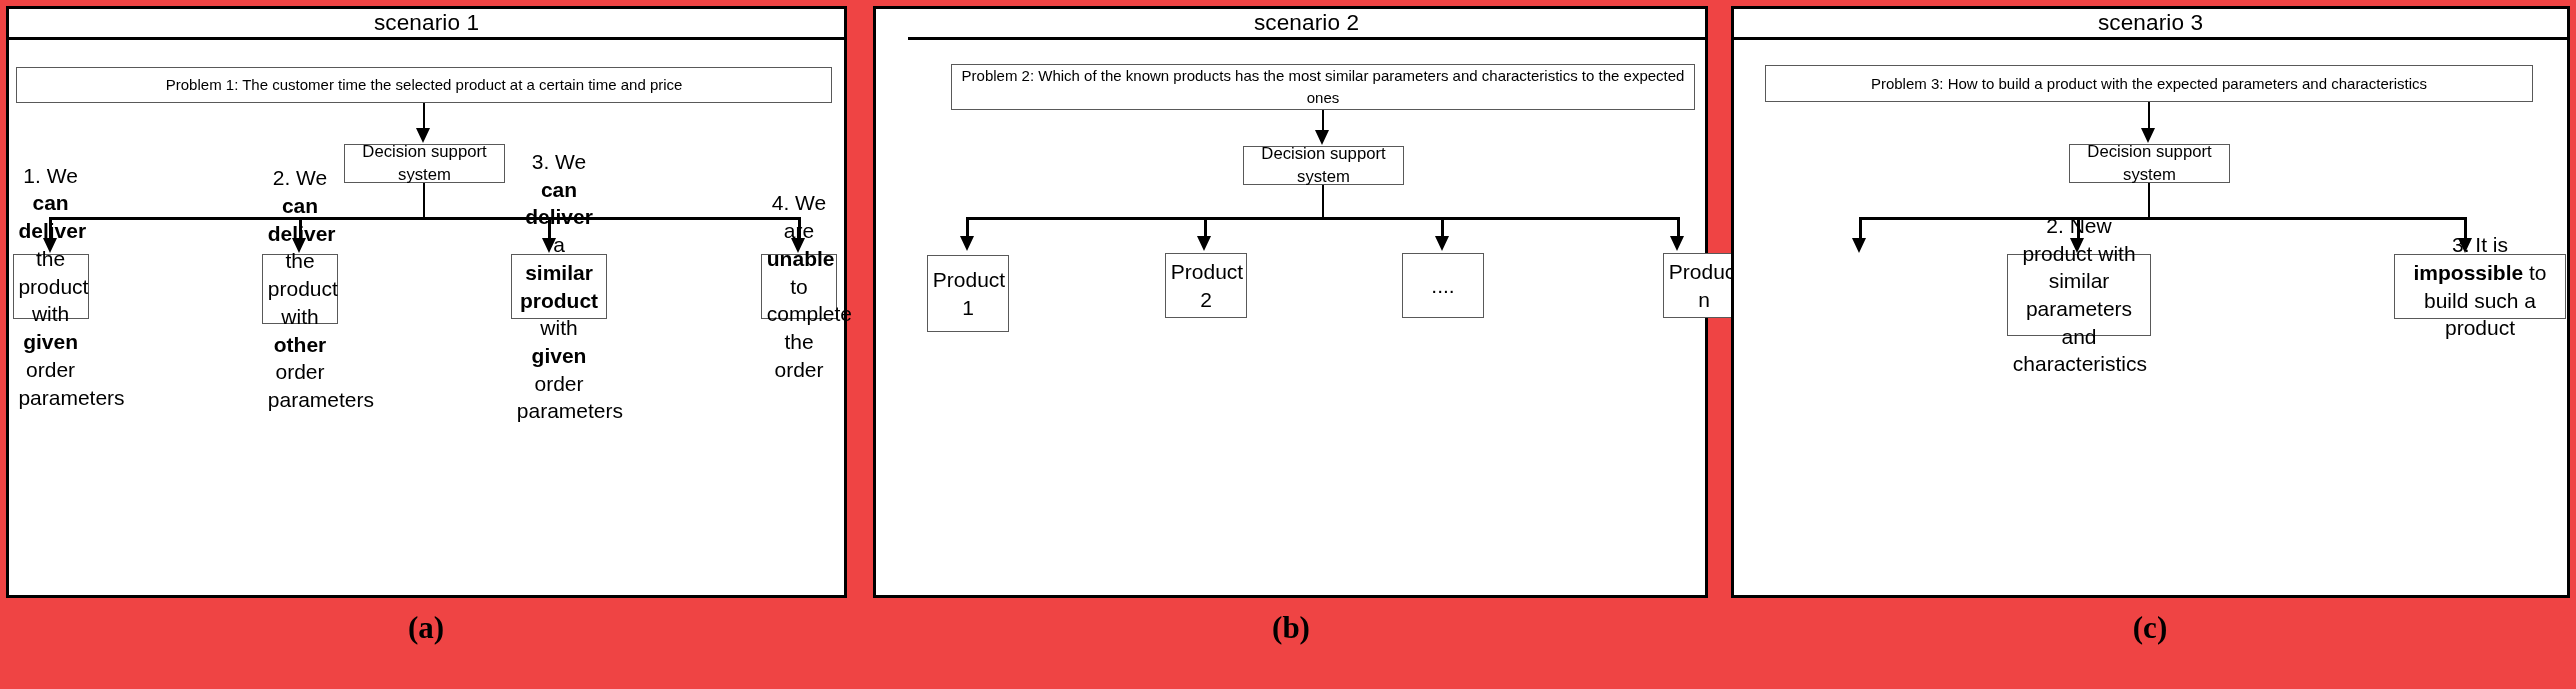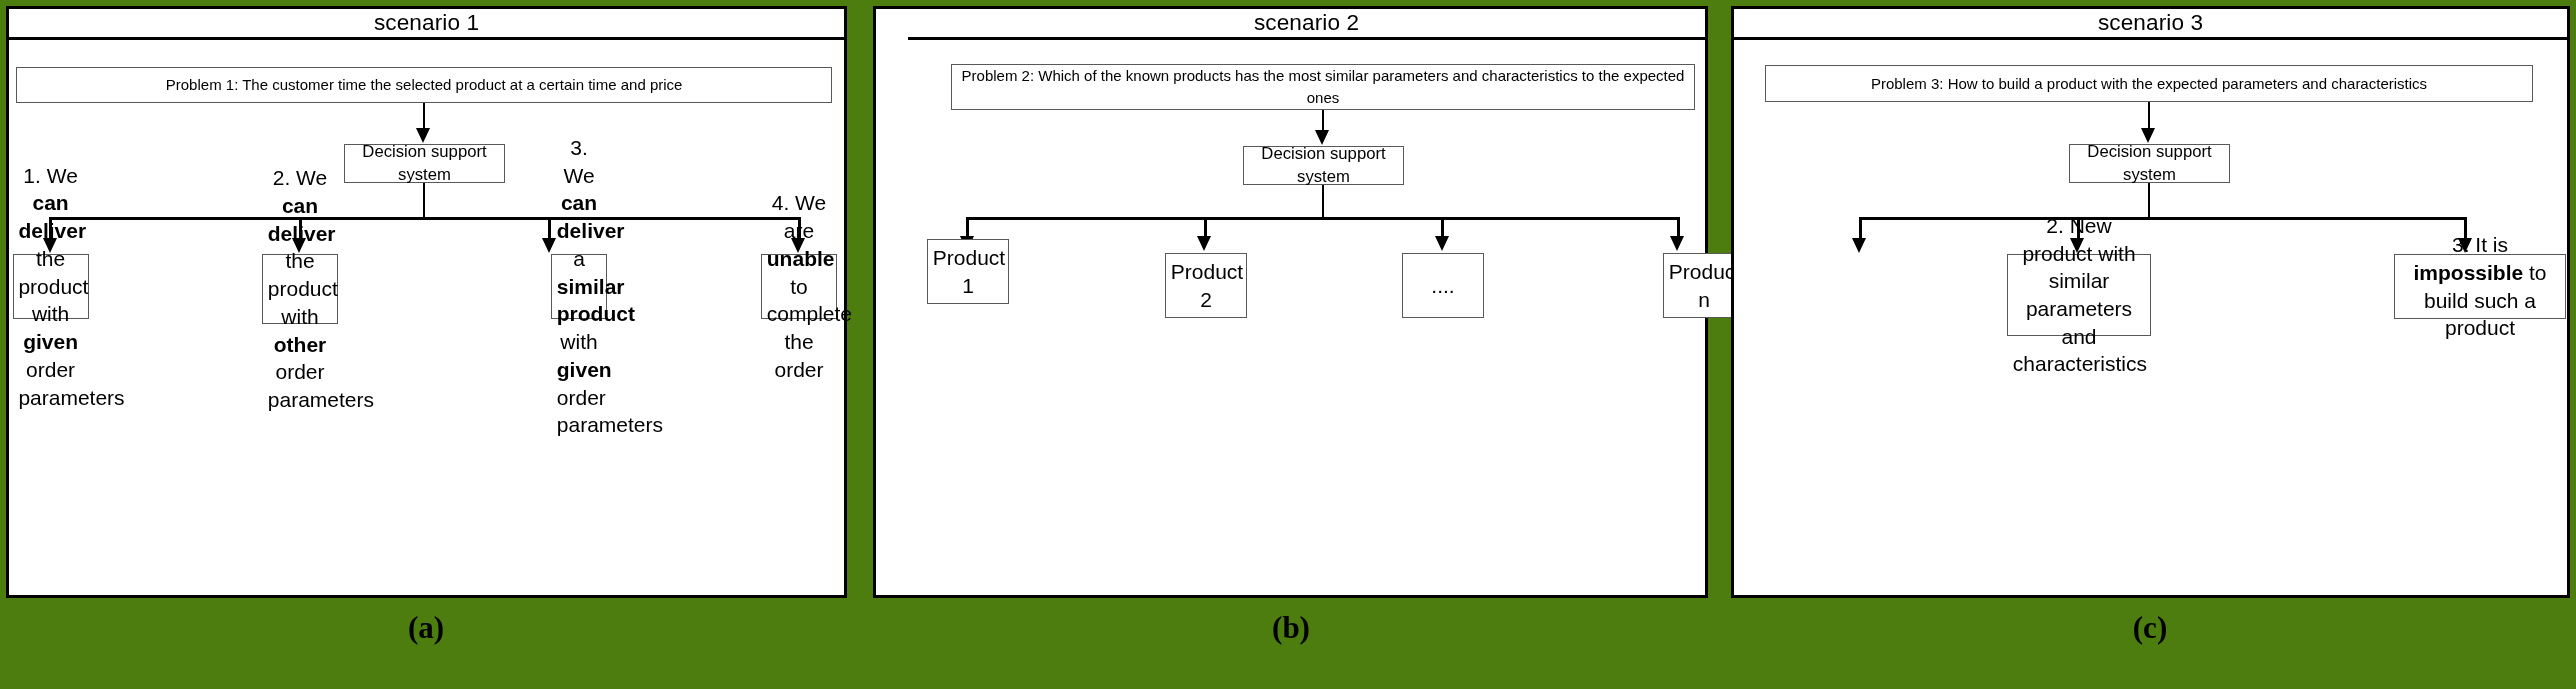--- a/index.html
+++ b/index.html
@@ -2,21 +2,21 @@
 <html style="font-size:9.5px"><head>
 <meta charset="utf-8">
 <style>
   html,body{margin:0;padding:0;background:#ffffff;}
   body{
     width:2576px;height:689px;
     font-family:"Liberation Sans", sans-serif;
     color:#000000;
     -webkit-font-smoothing:antialiased;
   }
-  .sheet{position:relative;width:2576px;height:689px;overflow:hidden;background:#4d7c0f;}
+  .sheet{position:relative;width:2576px;height:689px;overflow:hidden;background:#ef4444;}
 
   
   .panel{
     position:absolute;
     top:6px;
     height:592px;
     border:3px solid #000;
     box-sizing:border-box;
     background:#fff;
   }
@@ -112,21 +112,21 @@
 
       <div class="vline" style="left:789px;top:177px;width:3px;height:22.6px;"></div>
       <div class="arrow" style="left:782px;top:198px;"></div>
 
       <div class="node" style="left:3.6px;top:214px;width:76px;height:65px;">
         <span class="txt seg"><span>1. We </span><b>can deliver</b><span> the product with </span><b>given</b><span> order parameters</span></span>
       </div>
       <div class="node" style="left:253px;top:214px;width:76px;height:70px;">
         <span class="txt seg"><span>2. We </span><b>can deliver</b><span> the product with </span><b>other</b><span> order parameters</span></span>
       </div>
-      <div class="node" style="left:502px;top:214px;width:56px;height:65px;margin-left:40px;">
+      <div class="node" style="left:502px;top:214px;width:96px;height:65px;">
         <span class="txt seg"><span>3. We </span><b>can deliver</b><span> a </span><b>similar product</b><span> with </span><b>given</b><span> order parameters</span></span>
       </div>
       <div class="node" style="left:752px;top:214px;width:76px;height:65px;">
         <span class="txt seg"><span>4. We are </span><b>unable</b><span> to complete the order</span></span>
       </div>
 
     </div>
   </div>
   <div class="caption" style="left:426px;">(a)</div>
 
@@ -156,21 +156,21 @@
 
       <div class="vline" style="left:296px;top:177px;width:3px;height:21px;"></div>
       <div class="arrow" style="left:289px;top:196px;"></div>
 
       <div class="vline" style="left:533px;top:177px;width:3px;height:21px;"></div>
       <div class="arrow" style="left:527px;top:196px;"></div>
 
       <div class="vline" style="left:769px;top:177px;width:3px;height:21px;"></div>
       <div class="arrow" style="left:762px;top:196px;"></div>
 
-      <div class="node" style="left:19px;top:199px;width:82px;height:65px;">
+      <div class="node" style="left:19px;top:215px;width:82px;height:77px;">
         <span class="txt seg"><span>Product 1</span></span>
       </div>
       <div class="node" style="left:257px;top:213px;width:82px;height:65px;">
         <span class="txt seg"><span>Product 2</span></span>
       </div>
       <div class="node" style="left:494px;top:213px;width:82px;height:65px;">
         <span class="txt seg"><span>....</span></span>
       </div>
       <div class="node" style="left:755px;top:213px;width:82px;height:65px;">
         <span class="txt seg"><span>Product n</span></span>

